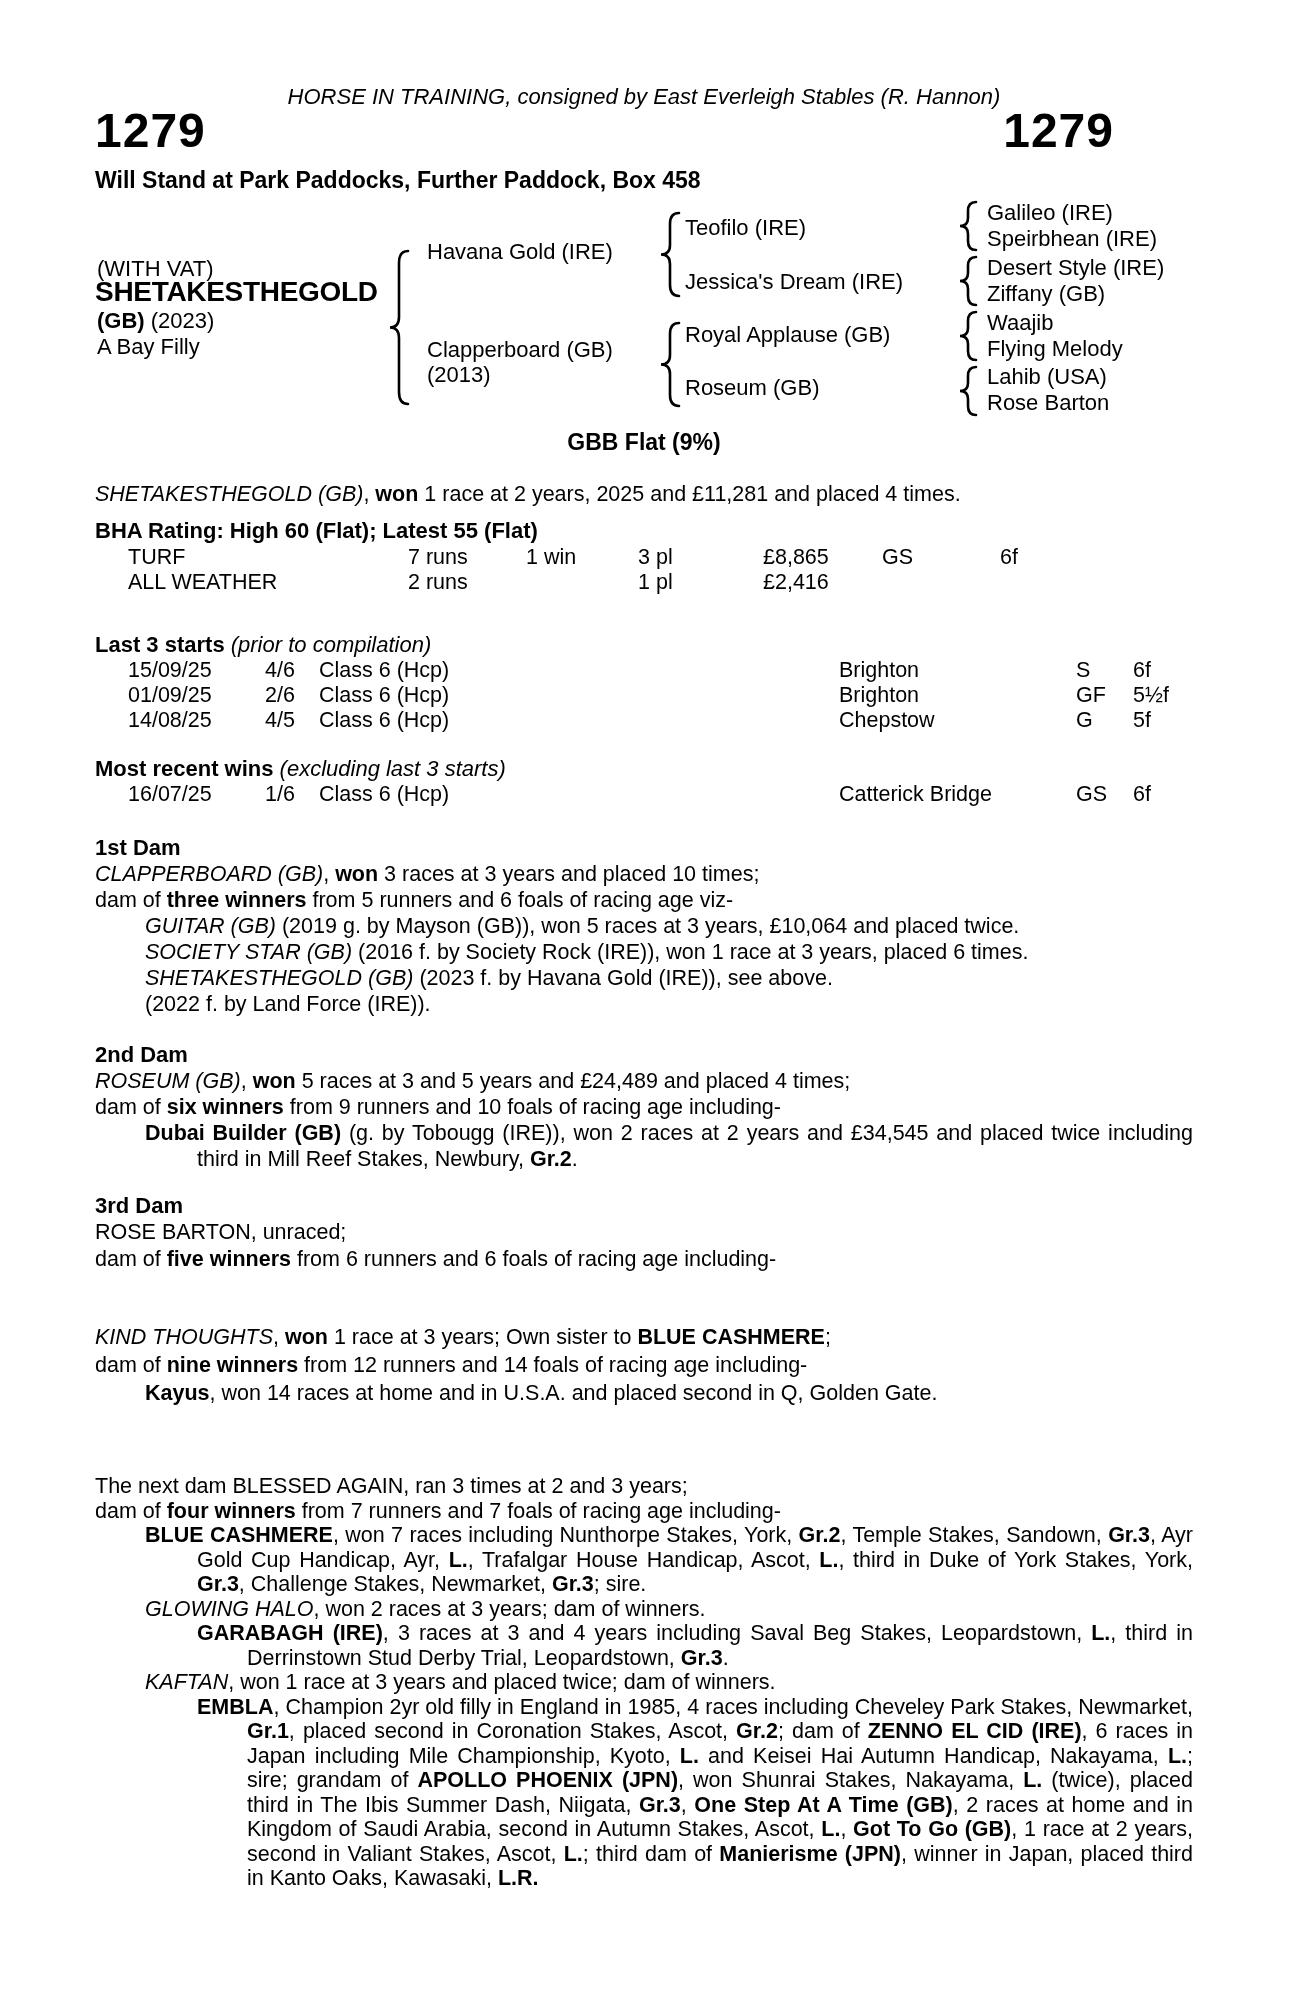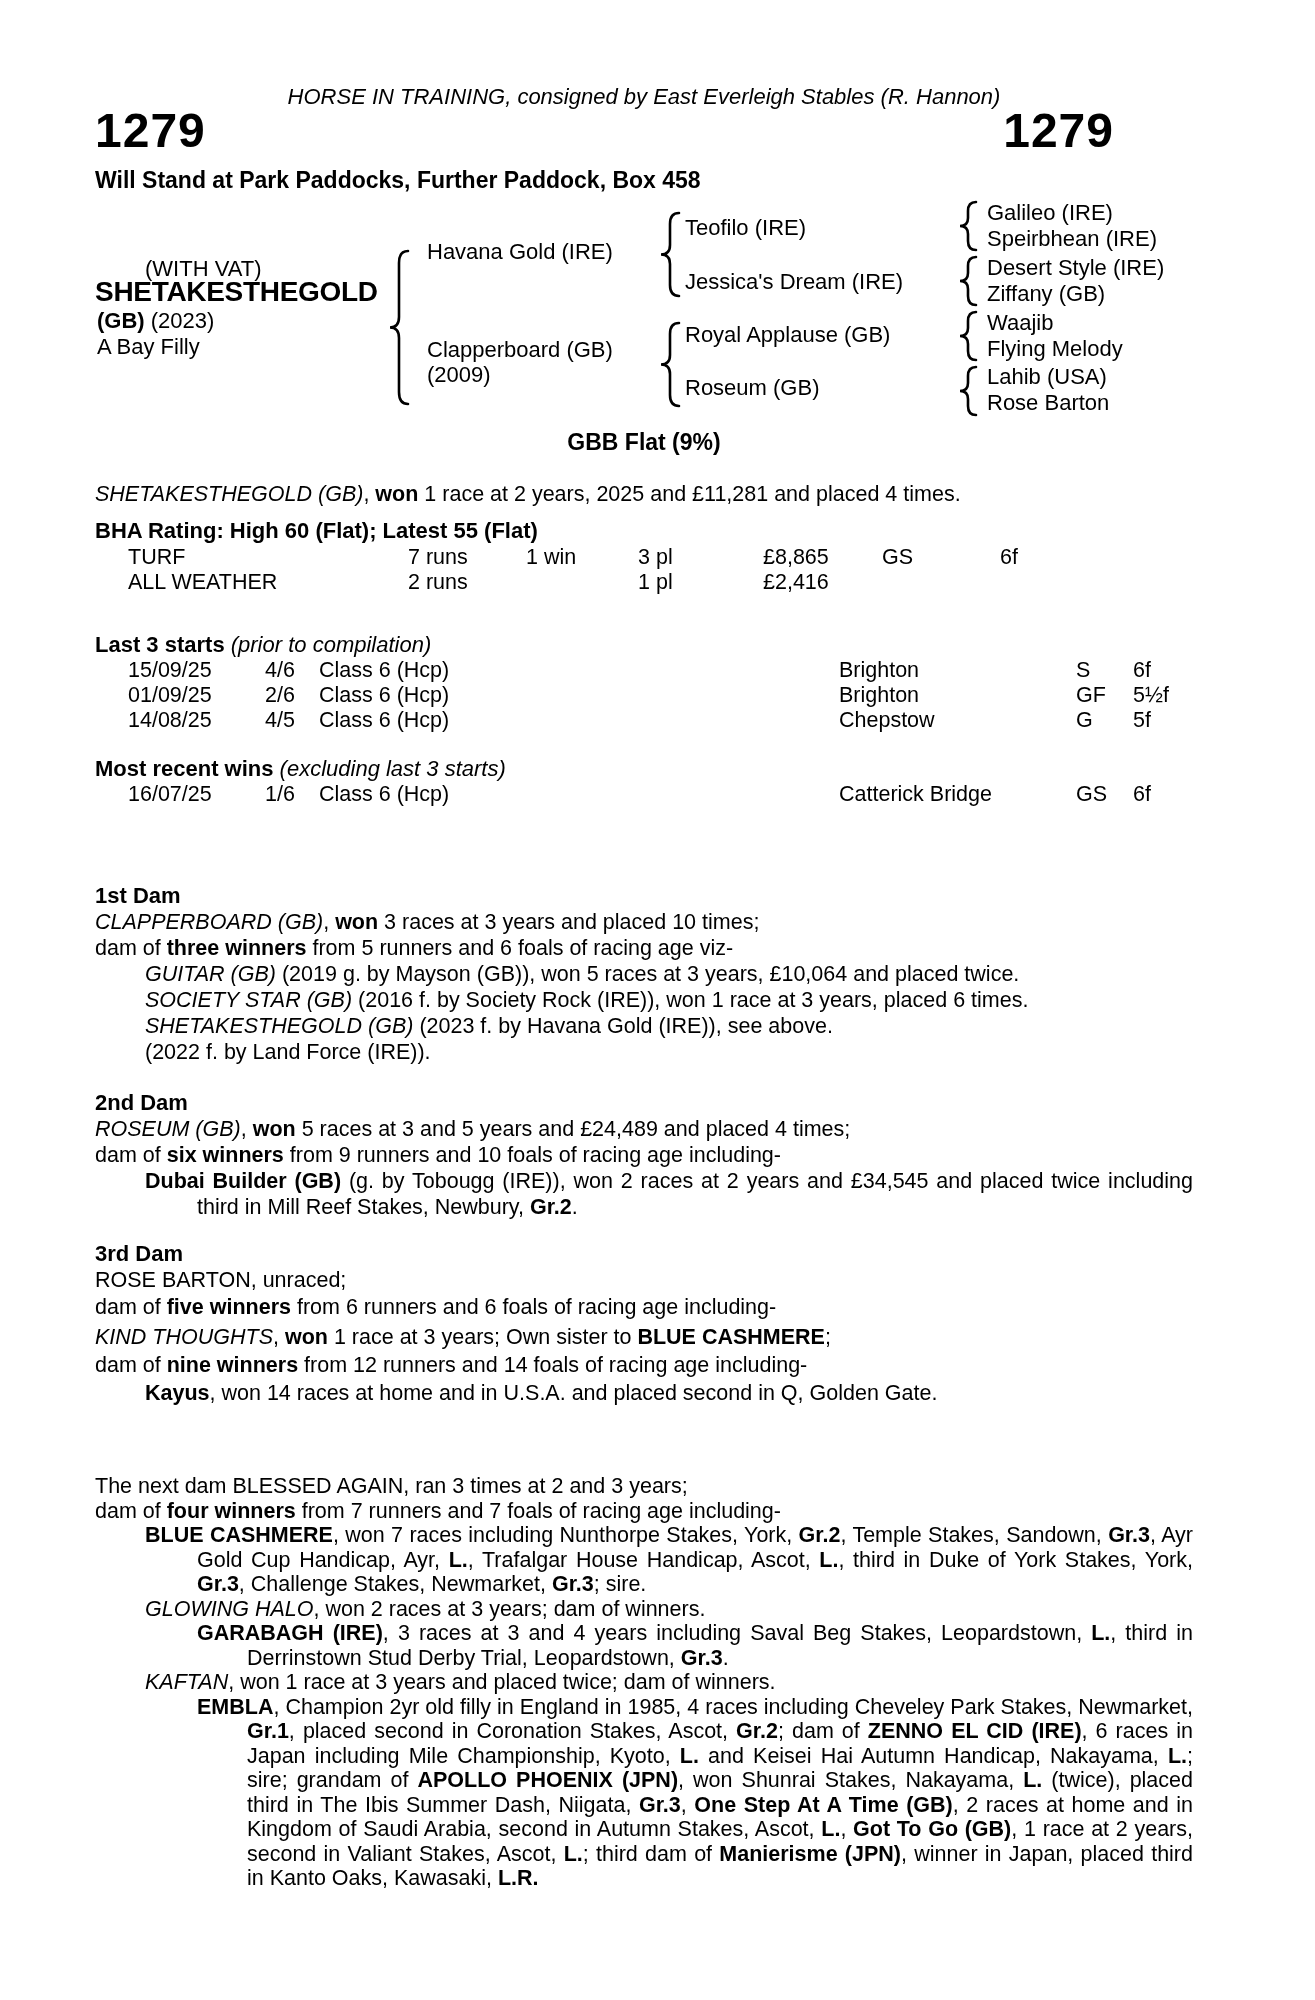--- a/index.html
+++ b/index.html
@@ -8,21 +8,21 @@
   .abs{position:absolute;}
   .b{font-weight:bold;}
   .i{font-style:italic;}
   .consign-title{top:84px;left:95px;width:1098px;text-align:center;font-size:22px;font-style:italic;}
   .lot{font-size:48px;font-weight:bold;top:103px;letter-spacing:1px;}
   .lot-left{left:95px;}
   .lot-right{right:122px;}
   .stand-line{top:167px;left:95px;font-size:23px;font-weight:bold;}
   
   .ped{font-size:22px;line-height:25px;white-space:nowrap;}
-  .vat{top:256px;left:97px;margin-left:48px;}
+  .vat{top:256px;left:97px;}
   .horse-name{top:276px;left:95px;font-size:28px;font-weight:bold;letter-spacing:-0.3px;}
   .gb-year{top:308px;left:97px;}
   .filly{top:334px;left:97px;}
   .g1-sire{top:239px;left:427px;}
   .g1-dam{top:337px;left:427px;}
   .g1-damyr{top:362px;left:427px;}
   .g2-0{top:215px;left:685px;}
   .g2-1{top:269px;left:685px;}
   .g2-2{top:322px;left:685px;}
   .g2-3{top:375px;left:685px;}
@@ -46,21 +46,21 @@
   .c0{left:0;} .c1{left:280px;} .c2{left:398px;} .c3{left:510px;} .c4{left:635px;} .c5{left:754px;} .c6{left:872px;}
   .starts-h{font-weight:bold;font-size:22px;}
   .starts-h .note{font-weight:normal;font-style:italic;}
   .last3-h{top:632px;}
   .last3-rows{top:658px;line-height:25px;}
   .recent-h{top:756px;}
   .recent-rows{top:782px;line-height:25px;}
   .s0{left:0;} .s1{left:137px;} .s2{left:191px;} .s3{left:711px;} .s4{left:948px;} .s5{left:1005px;}
   
   .damsec p{margin:0;}
-  .dam-h{font-weight:bold;font-size:22px;margin-top:48px;}
+  .dam-h{font-weight:bold;font-size:22px;}
   .entry{text-align:left;}
   .entry.just{text-align:justify;}
   .lvl0{padding-left:0;}
   .lvl1{padding-left:102px;text-indent:-52px;}
   .lvl2{padding-left:152px;text-indent:-50px;}
   .sec-1{top:835px;line-height:26px;}
   .sec-2{top:1042px;line-height:26px;}
   .sec-3{top:1192px;line-height:27px;}
   .sec-4{top:1323px;line-height:28px;}
   .sec-5{top:1474px;line-height:24.5px;}
@@ -75,21 +75,21 @@
   <div class="abs lot lot-right">1279</div>
   <div class="abs stand-line">Will Stand at Park Paddocks, Further Paddock, Box 458</div>
 
   <div>
     <div class="abs ped vat">(WITH VAT)</div>
     <div class="abs horse-name">SHETAKESTHEGOLD</div>
     <div class="abs ped gb-year"><span class="b">(GB)</span><span> (2023)</span></div>
     <div class="abs ped filly">A Bay Filly</div>
     <div class="abs ped g1-sire">Havana Gold (IRE)</div>
     <div class="abs ped g1-dam">Clapperboard (GB)</div>
-    <div class="abs ped g1-damyr">(2009)</div>
+    <div class="abs ped g1-damyr">(2013)</div>
     <div class="abs ped g2-0">Teofilo (IRE)</div>
     <div class="abs ped g2-1">Jessica's Dream (IRE)</div>
     <div class="abs ped g2-2">Royal Applause (GB)</div>
     <div class="abs ped g2-3">Roseum (GB)</div>
     <div class="abs ped g3-0">Galileo (IRE)</div>
     <div class="abs ped g3-1">Speirbhean (IRE)</div>
     <div class="abs ped g3-2">Desert Style (IRE)</div>
     <div class="abs ped g3-3">Ziffany (GB)</div>
     <div class="abs ped g3-4">Waajib</div>
     <div class="abs ped g3-5">Flying Melody</div>

